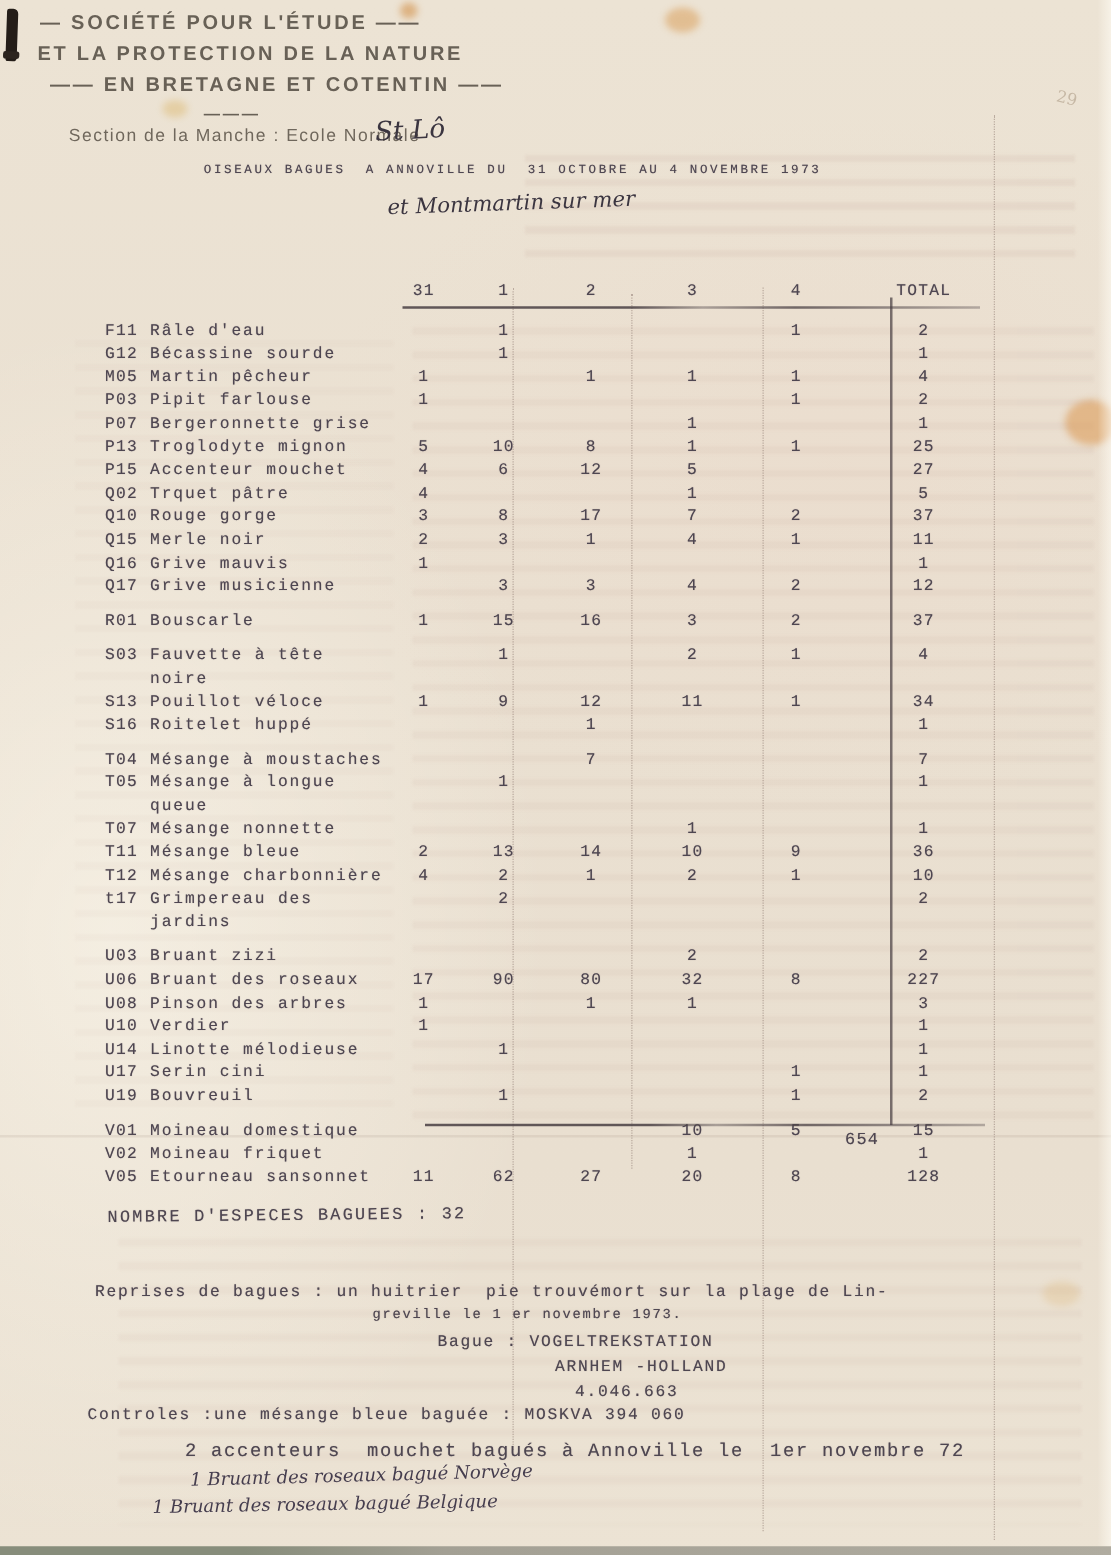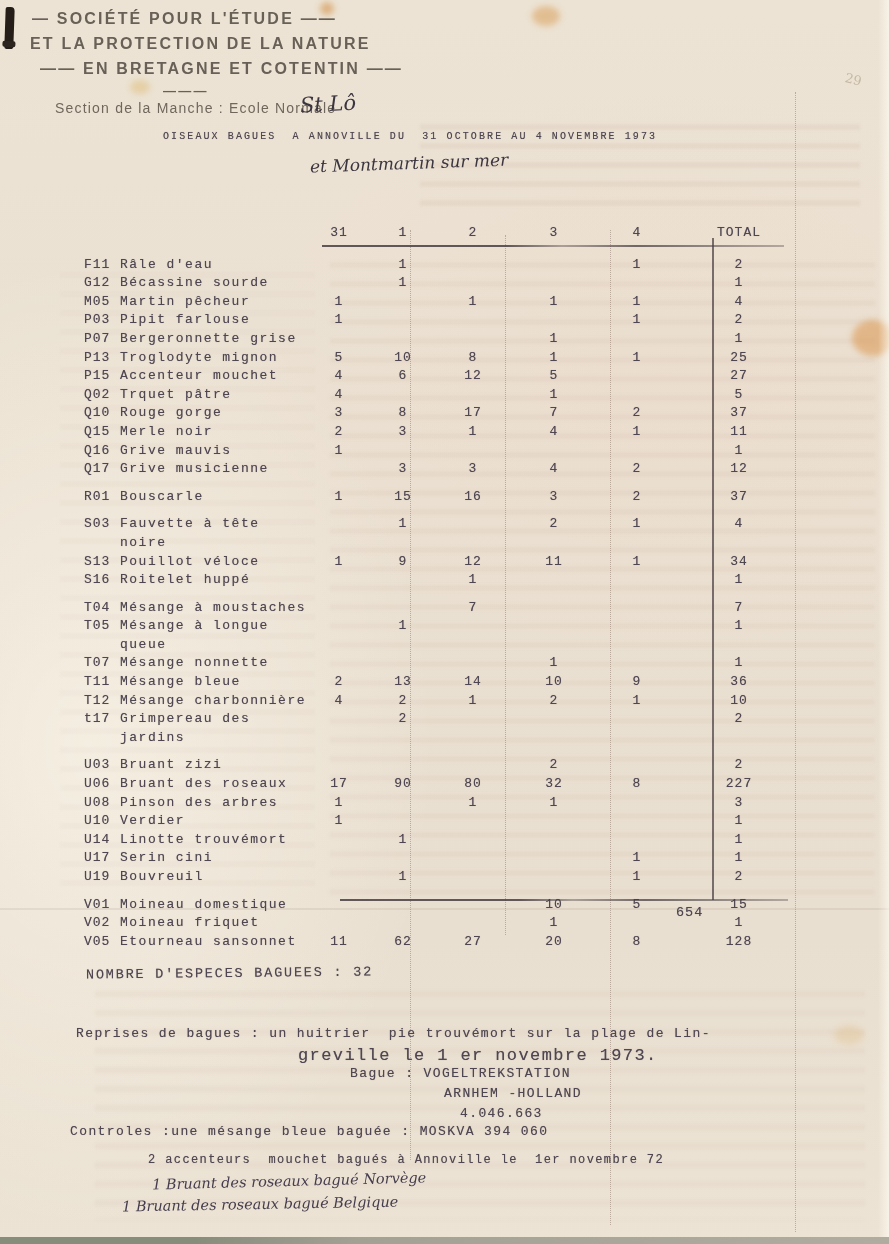--- a/index.html
+++ b/index.html
@@ -354,21 +354,21 @@
             <span class="cell name">Verdier</span>
             <span class="cell val">1</span>
             <span class="cell val"></span>
             <span class="cell val"></span>
             <span class="cell val"></span>
             <span class="cell val"></span>
             <span class="cell tot">1</span>
           </div>
           <div class="trow">
             <span class="cell code">U14</span>
-            <span class="cell name">Linotte trouvémort</span>
+            <span class="cell name">Linotte mélodieuse</span>
             <span class="cell val"></span>
             <span class="cell val">1</span>
             <span class="cell val"></span>
             <span class="cell val"></span>
             <span class="cell val"></span>
             <span class="cell tot">1</span>
           </div>
           <div class="trow">
             <span class="cell code">U17</span>
             <span class="cell name">Serin cini</span>
@@ -425,23 +425,23 @@
       </div>
   </div>
 
   <div class="rule" style="left:322px;top:245px;width:462px;height:2px;"></div>
   <div class="vline" style="left:712px;top:238px;height:662px;"></div>
   <div class="rule" style="left:340px;top:899px;width:448px;height:2px;"></div>
   <div class="typed" style="left:676px;top:905px;width:126px;text-align:left;font-size:13.5px;letter-spacing:1px;">654</div>
 
   <div class="typed" style="left:86px;top:966px;font-size:13.5px;letter-spacing:1.8px;transform:rotate(-0.6deg);">NOMBRE D'ESPECES BAGUEES : 32</div>
   <div class="typed" style="left:76px;top:1026px;font-size:13px;letter-spacing:1.4px;">Reprises de bagues : un huitrier  pie trouvémort sur la plage de Lin-</div>
-  <div class="typed" style="left:298px;top:1046px;font-size:17px;letter-spacing:1.4px;">greville le 1 er novembre 1973.</div>
+  <div class="typed" style="left:298px;top:1046px;font-size:11px;letter-spacing:1.4px;">greville le 1 er novembre 1973.</div>
   <div class="typed" style="left:350px;top:1066px;font-size:13px;letter-spacing:1.4px;">Bague : VOGELTREKSTATION</div>
   <div class="typed" style="left:444px;top:1086px;font-size:13px;letter-spacing:1.4px;">ARNHEM -HOLLAND</div>
   <div class="typed" style="left:460px;top:1106px;font-size:13px;letter-spacing:1.4px;">4.046.663</div>
   <div class="typed" style="left:70px;top:1124px;font-size:13px;letter-spacing:1.4px;">Controles :une mésange bleue baguée : MOSKVA 394 060</div>
-  <div class="typed" style="left:148px;top:1153px;font-size:12px;letter-spacing:1.4px;">2 accenteurs  mouchet bagués à Annoville le  1er novembre 72</div>
+  <div class="typed" style="left:148px;top:1153px;font-size:15px;letter-spacing:1.4px;">2 accenteurs  mouchet bagués à Annoville le  1er novembre 72</div>
 
   <div class="hand" style="left:152px;top:1173px;font-size:14.5px;color:#453d4e;transform:rotate(-1.5deg);">1 Bruant des roseaux bagué Norvège</div>
   <div class="hand" style="left:122px;top:1196px;font-size:14.5px;color:#453d4e;transform:rotate(-1deg);">1 Bruant des roseaux bagué Belgique</div>
 
 </div>
 
 </body></html>

